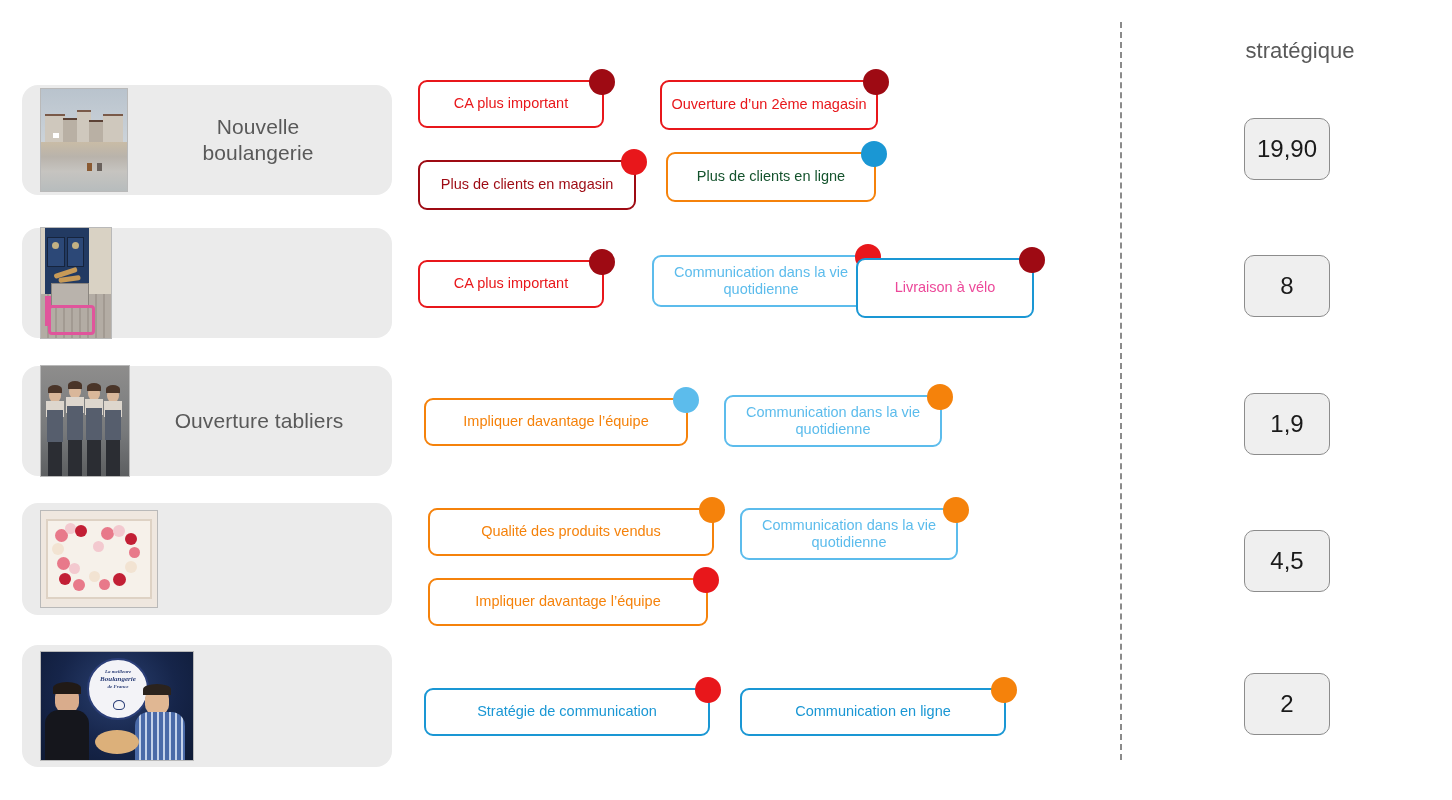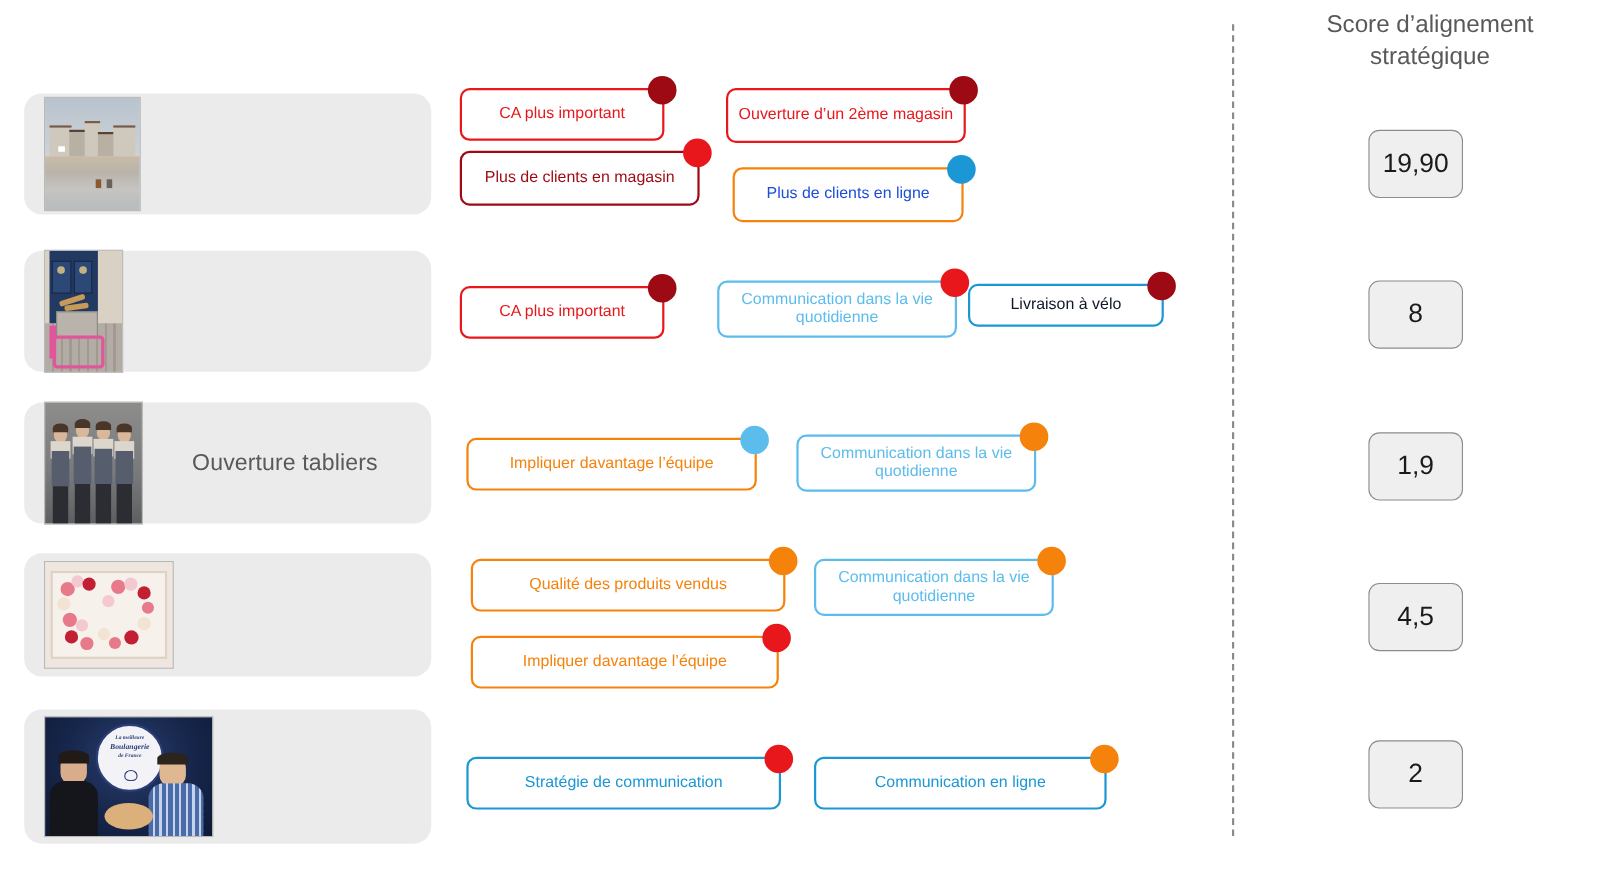--- a/index.html
+++ b/index.html
@@ -169,38 +169,42 @@
           <div class="tl house" style="left:4px;width:20px;height:26px;"></div>
           <div class="tl house dark" style="left:22px;width:16px;height:22px;"></div>
           <div class="tl house" style="left:36px;width:14px;height:30px;"></div>
           <div class="tl house dark" style="left:48px;width:16px;height:20px;"></div>
           <div class="tl house" style="left:62px;width:20px;height:26px;"></div>
           <div class="tl" style="left:12px;bottom:52%;width:6px;height:5px;background:#fff;"></div>
           <div class="tl horse" style="left:46px;"></div>
           <div class="tl horse b" style="left:56px;"></div>
         </div>
       </div>
+      <div class="row-label">
+        <span>Nouvelle</span><br>
+        <span>boulangerie</span>
+      </div>
     </div>
 
     <div class="tag" style="left:418px; top:80px; width:186px; height:48px; border-color:#E8171B; color:#E8171B;">
       <span class="tag-text">CA plus important</span>
       <span class="tag-dot" style="background:#9E0A13;"></span>
     </div>
 
     <div class="tag" style="left:660px; top:80px; width:218px; height:50px; border-color:#E8171B; color:#E8171B;">
       <span class="tag-text">Ouverture d’un 2ème magasin</span>
       <span class="tag-dot" style="background:#9E0A13;"></span>
     </div>
 
-    <div class="tag" style="left:418px; top:137px; width:218px; height:50px; border-color:#9E0A13; color:#9E0A13;">
+    <div class="tag" style="left:418px; top:160px; width:218px; height:50px; border-color:#9E0A13; color:#9E0A13;">
       <span class="tag-text">Plus de clients en magasin</span>
       <span class="tag-dot" style="background:#E8171B;"></span>
     </div>
 
-    <div class="tag" style="left:666px; top:152px; width:210px; height:50px; border-color:#F5820B; color:#1d4ed8;">
+    <div class="tag" style="left:666px; top:152px; width:210px; height:50px; border-color:#F5820B; color:#14532d;">
       <span class="tag-text">Plus de clients en ligne</span>
       <span class="tag-dot" style="background:#1A97D4;"></span>
     </div>
   </div>
 
   <div class="project-row" style="top:0;">
     <div class="row-card" style="top:228px; width:370px; height:110px;">
       <div class="row-thumb" style="width:70px;height:110px;margin-left:18px;">
         <div class="thumb-inner">
           <div class="tl door-wall"></div>
@@ -222,21 +226,21 @@
     <div class="tag" style="left:418px; top:260px; width:186px; height:48px; border-color:#E8171B; color:#E8171B;">
       <span class="tag-text">CA plus important</span>
       <span class="tag-dot" style="background:#9E0A13;"></span>
     </div>
 
     <div class="tag" style="left:652px; top:255px; width:218px; height:52px; border-color:#5CBCEC; color:#5CBCEC;">
       <span class="tag-text">Communication dans la vie quotidienne</span>
       <span class="tag-dot" style="background:#E8171B;"></span>
     </div>
 
-    <div class="tag" style="left:880px; top:258px; width:178px; height:39px; border-color:#1A97D4; color:#0f172a;">
+    <div class="tag" style="left:856px; top:258px; width:178px; height:60px; border-color:#1A97D4; color:#ec4899;">
       <span class="tag-text">Livraison à vélo</span>
       <span class="tag-dot" style="background:#9E0A13;"></span>
     </div>
   </div>
 
   <div class="project-row" style="top:0;">
     <div class="row-card" style="top:366px; width:370px; height:110px;">
       <div class="row-thumb" style="width:88px;height:110px;margin-left:18px;">
         <div class="thumb-inner">
           <div class="tl team-bg"></div>
@@ -357,21 +361,21 @@
       <span class="tag-text">Communication en ligne</span>
       <span class="tag-dot" style="background:#F5820B;"></span>
     </div>
   </div>
 
 </div>
 
 <div id="divider"></div>
 
 <div id="score-header">
-  <span>Score d’alignement</span><br>
+  <br>
   <span>stratégique</span>
 </div>
 
 <div class="score-box" style="left:1244px; top:118px;">
   <span>19,90</span>
 </div>
 <div class="score-box" style="left:1244px; top:255px;">
   <span>8</span>
 </div>
 <div class="score-box" style="left:1244px; top:393px;">

